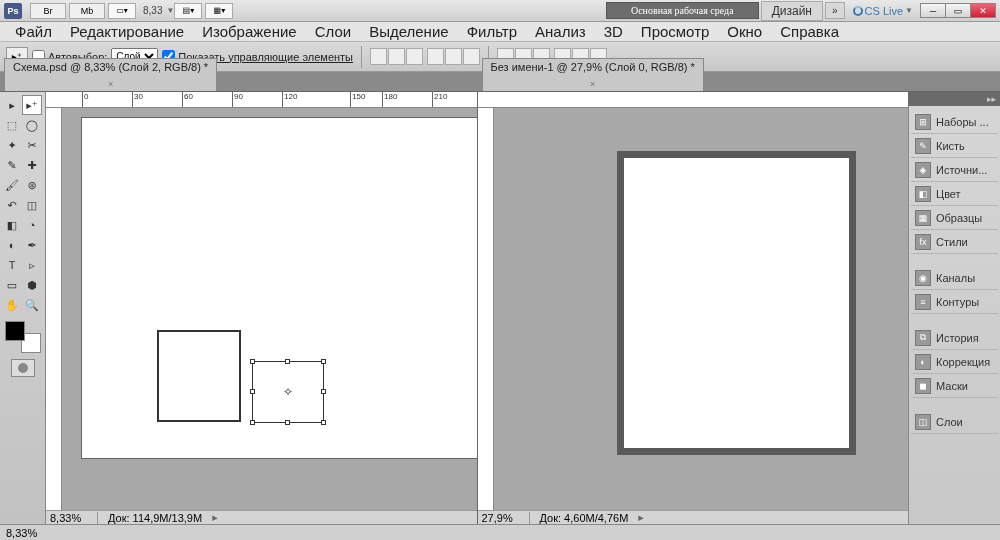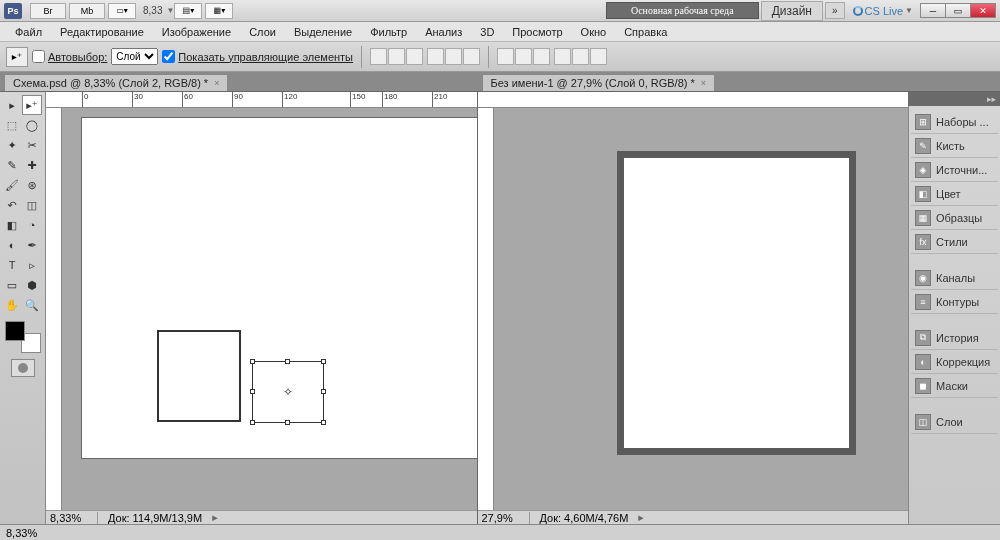--- a/index.html
+++ b/index.html
@@ -13,32 +13,32 @@
 .workspace-btn { background:#6d6d6d; color:#fff; padding:2px 24px; border:1px solid #555; font-size:10px; margin-right:2px;font-family:Liberation Serif, serif; }
 .workspace-btn2 { background:#d8d8d8; color:#333; padding:2px 10px; border:1px solid #aaa; font-size:12px; margin-right:2px; }
 .workspace-more { background:#d8d8d8; color:#333; padding:2px 6px; border:1px solid #aaa; font-size:10px; margin-right:8px; }
 .cslive { color:#3a7ab4; font-size:10px; margin-right:8px; display:flex; align-items:center; gap:2px; }
 .cslive .ring { width:10px; height:10px; border:2px solid #3a7ab4; border-top-color:#85c1e9; border-radius:50%; }
 .winctl { display:flex; }
 .winctl div { width:26px; height:15px; border:1px solid #888; background:linear-gradient(#f5f5f5,#d5d5d5); display:flex; align-items:center; justify-content:center; font-size:9px; margin-left:-1px; }
 .winctl .close { background:linear-gradient(#e67,#c23); color:#fff; }
 
 .menubar { height:20px; background:#e5e5e5; display:flex; align-items:center; padding:0 6px; border-bottom:1px solid #b8b8b8; }
-.menubar span { padding:0 9px; color:#222; font-size:11px; cursor:default; }
+.menubar span { padding:0 9px; color:#222; font-size:15px; cursor:default; }
 
 .optbar { height:30px; background:linear-gradient(#dadada,#c8c8c8); border-bottom:1px solid #999; display:flex; align-items:center; padding:0 6px; gap:4px; }
 .optbar .tool-ico { width:22px;height:20px;border:1px solid #999;background:#eee;display:flex;align-items:center;justify-content:center;font-size:10px; }
 .optbar label { font-size:10px; color:#222; display:flex; align-items:center; gap:3px;text-decoration:underline; }
 .optbar select { font-size:10px; height:17px; }
 .optbar .sep { width:1px; height:22px; background:#999; margin:0 4px; }
 .optbar .icogrp { display:flex; gap:1px; }
 .optbar .sm { width:17px;height:17px;border:1px solid #aaa;background:#eee; }
 
 .tabbar { height:20px; background:#8a8a8a; display:flex; align-items:flex-end; padding-left:4px; border-bottom:1px solid #666; }
-.tabbar .tab { background:#c8c8c8; padding:2px 8px; font-size:10px; color:#222; border:1px solid #888; border-bottom:none; display:flex; align-items:center; gap:6px; margin-right:2px; }
+.tabbar .tab { background:#c8c8c8; padding:2px 8px; font-size:10px; color:#222; border:1px solid #888; border-bottom:none; display:flex; align-items:center; gap:6px; margin-right:2px;flex-direction:column; }
 .tabbar .tab .x { color:#777; font-size:9px; }
 
 .workarea { position:absolute; top:92px; bottom:16px; left:0; right:0; display:flex; }
 .tools { width:46px; background:linear-gradient(#d6d6d6,#c2c2c2); border-right:1px solid #888; display:flex; flex-direction:column; padding:3px 2px; }
 .tools .row { display:flex; }
 .tools .t { width:20px; height:20px; border:1px solid transparent; margin:0; display:flex; align-items:center; justify-content:center; font-size:11px; color:#333; }
 .tools .t.sel { background:#fff; border:1px solid #888; }
 .tools .swatch { margin-top:6px; position:relative; width:36px; height:32px; align-self:center; }
 .tools .swatch .fg { width:20px;height:20px;background:#000;border:1px solid #888;position:absolute;top:0;left:0; }
 .tools .swatch .bg { width:20px;height:20px;background:#fff;border:1px solid #888;position:absolute;bottom:0;right:0; }

